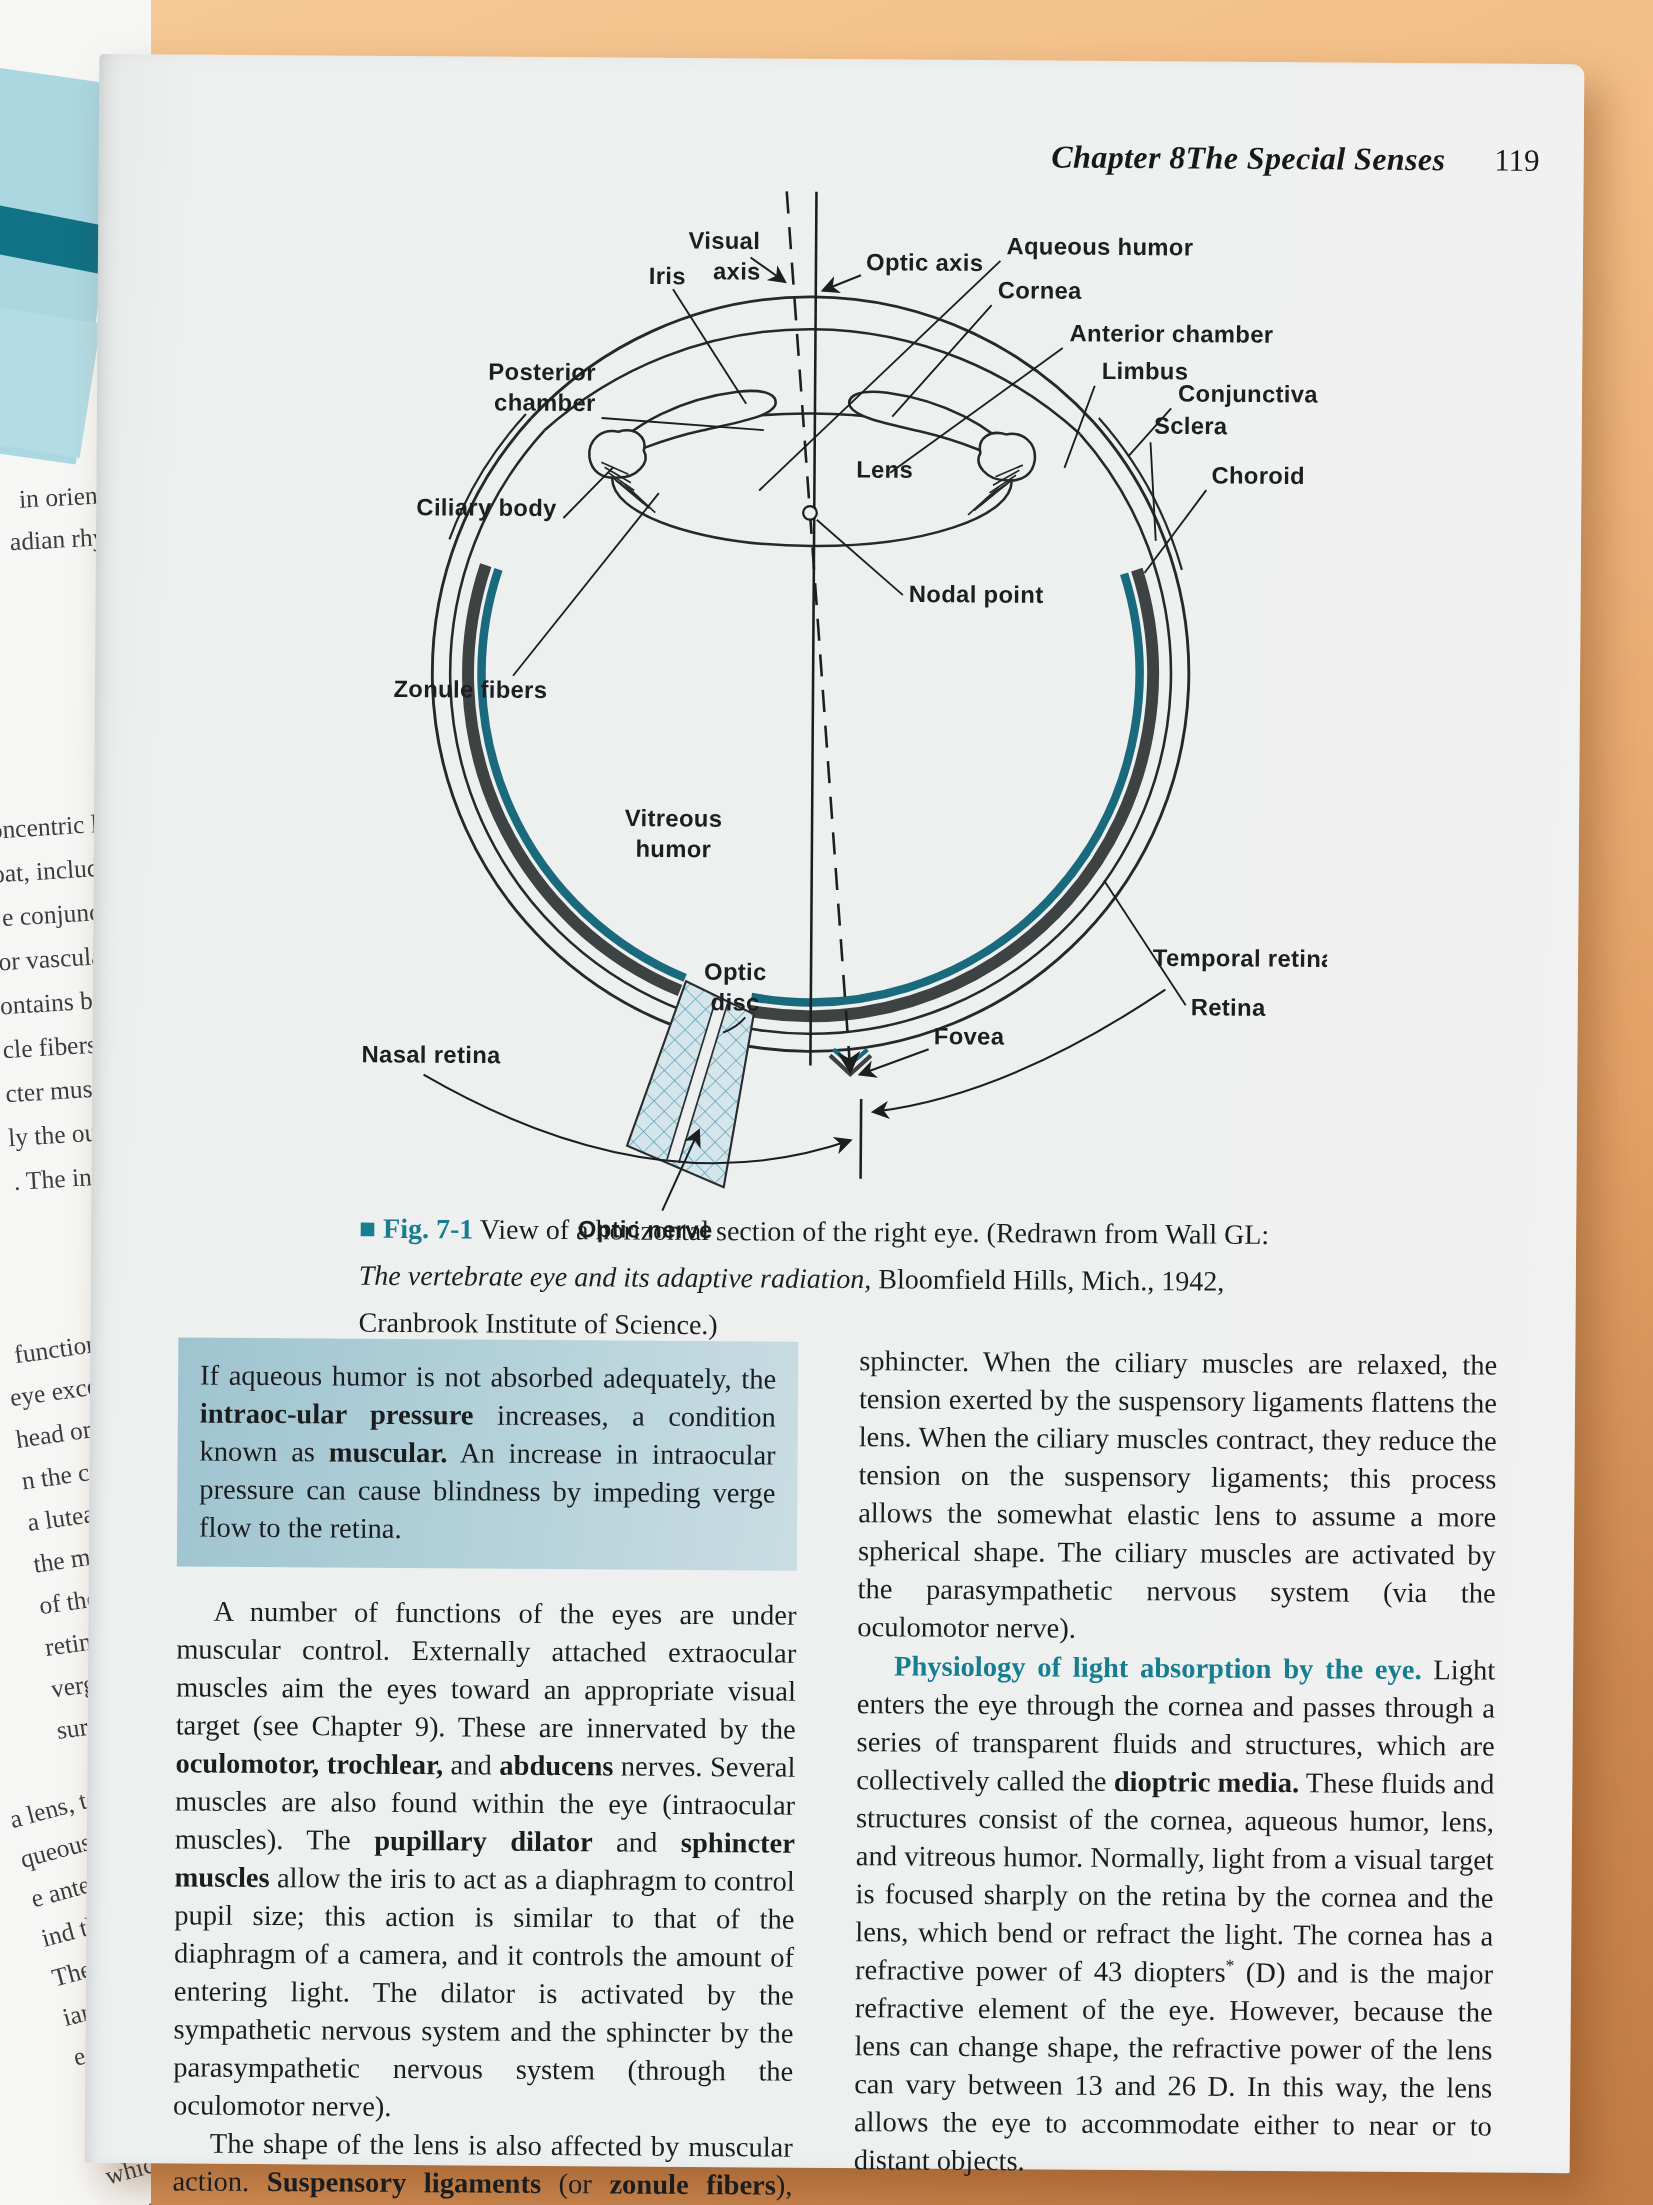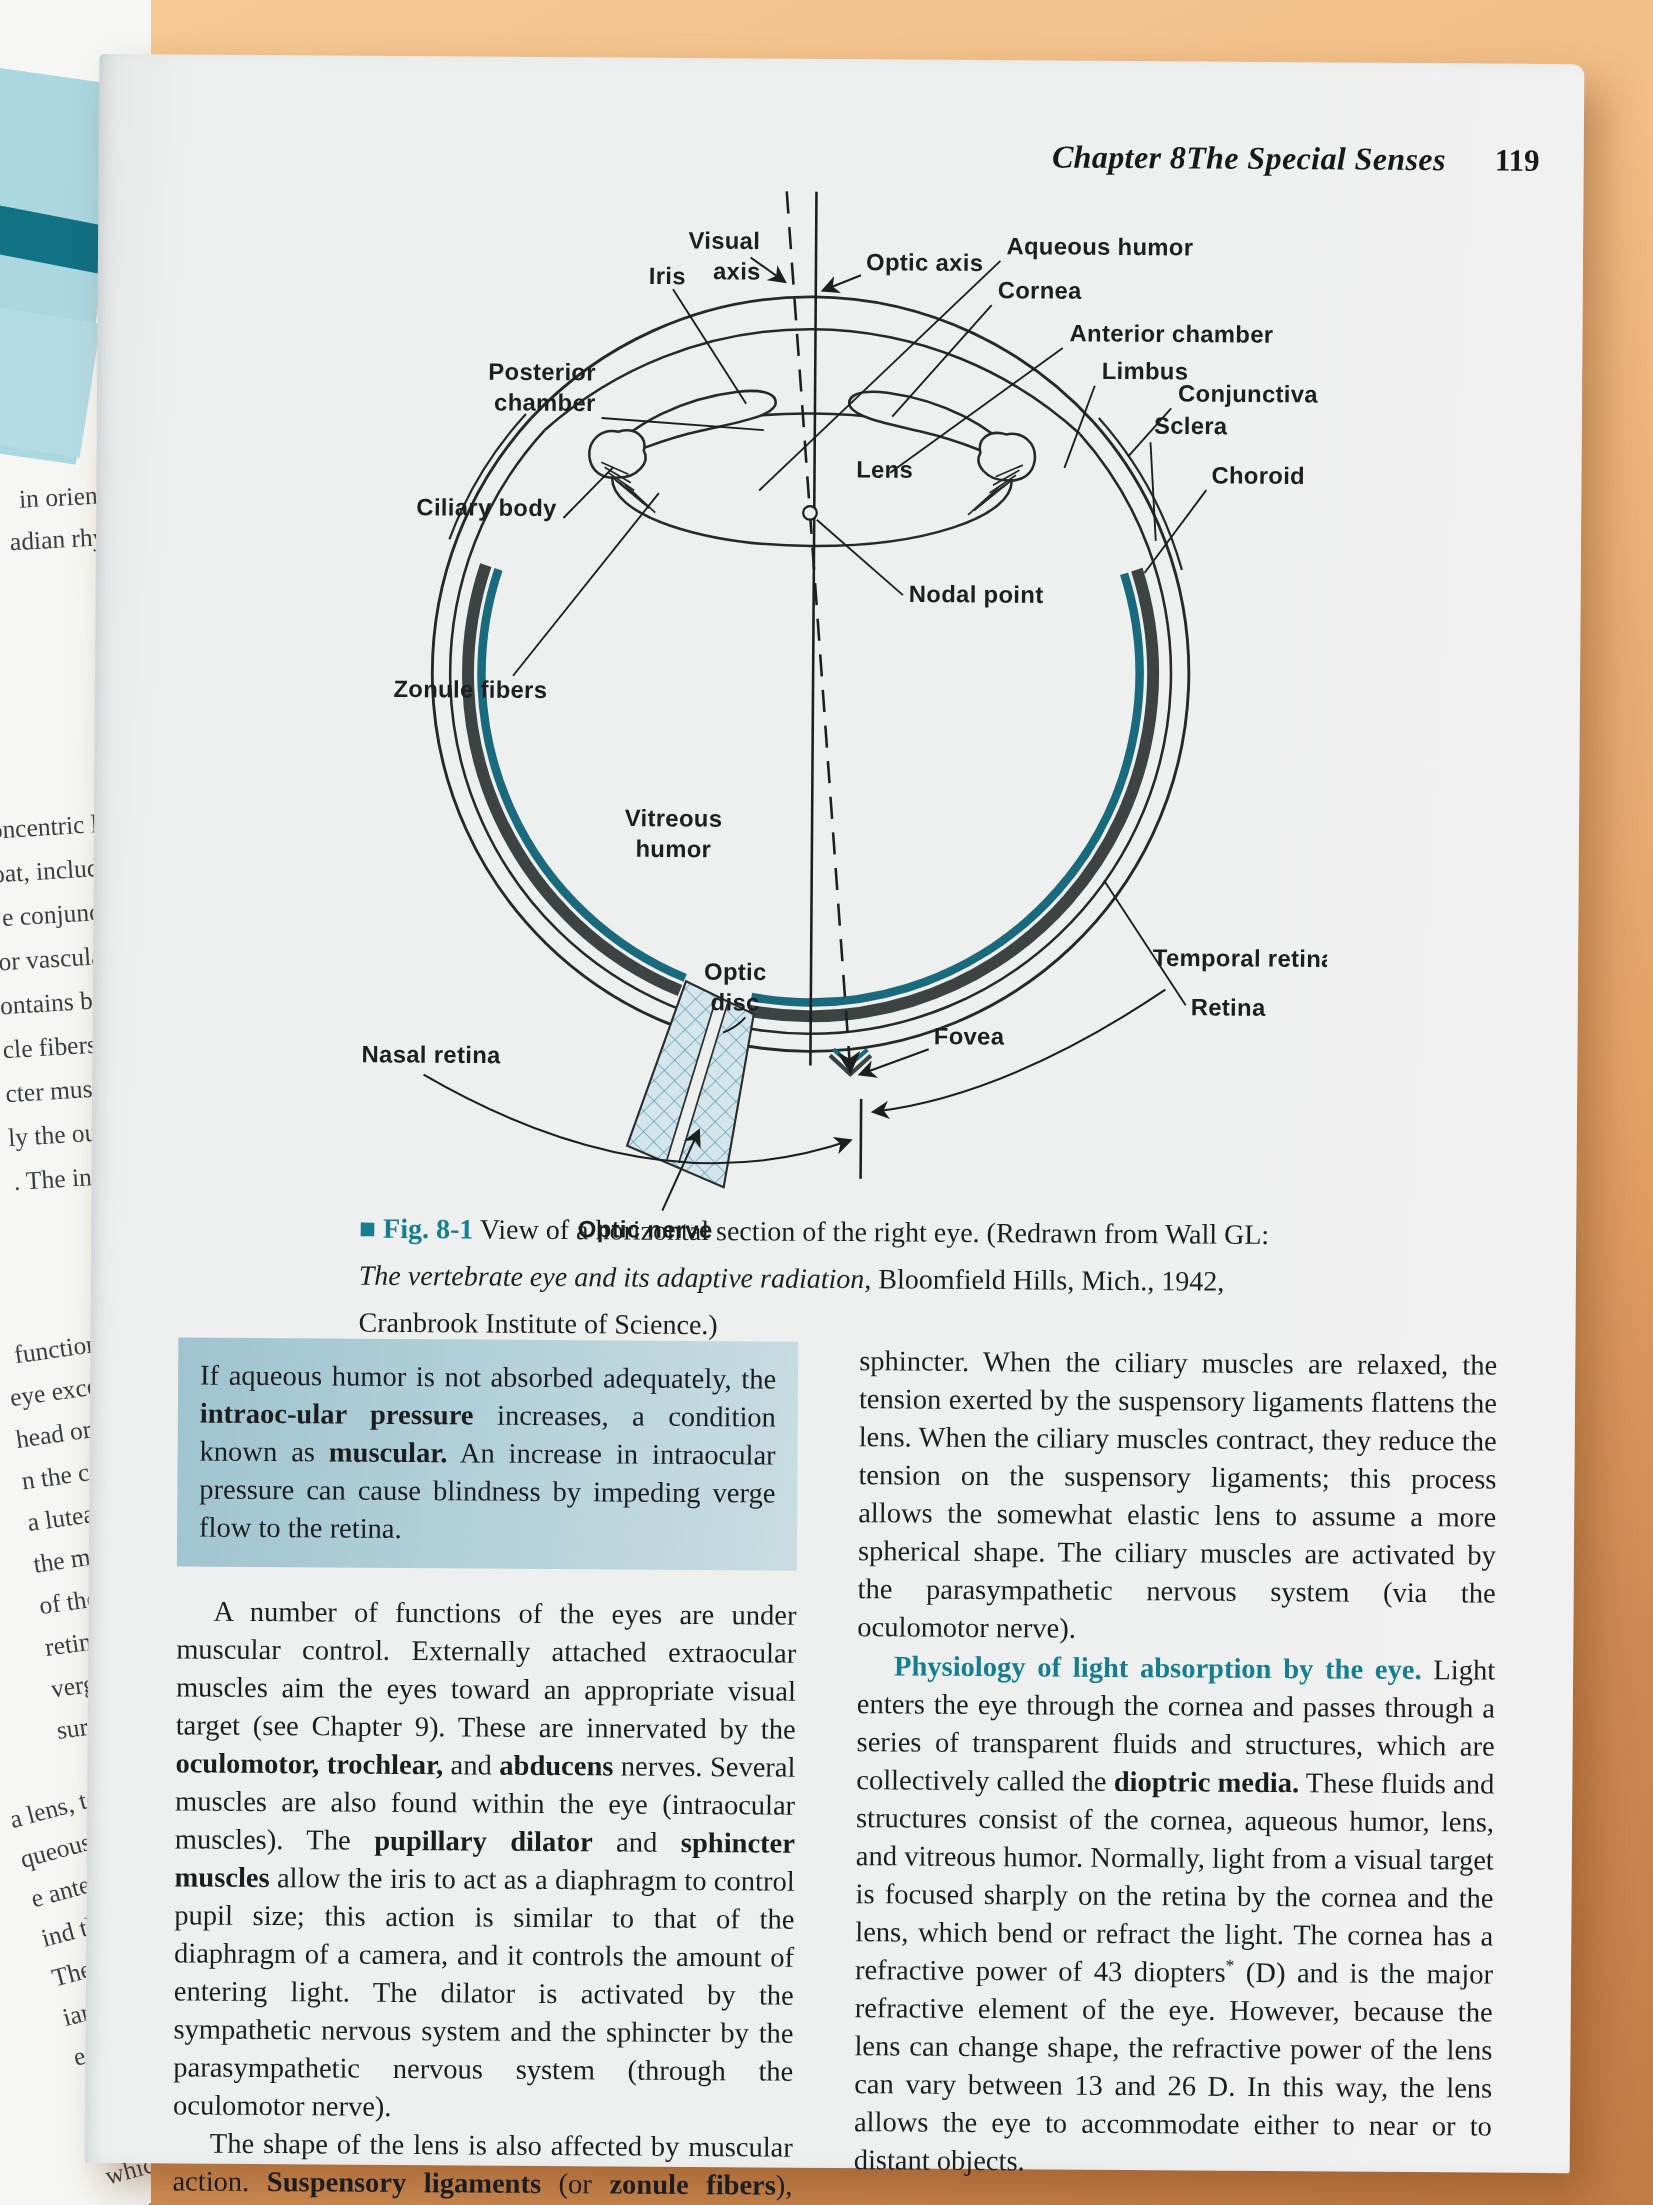--- a/index.html
+++ b/index.html
@@ -23,21 +23,21 @@
   .page{
     position:absolute;left:92px;top:59px;width:1485px;height:2109px;z-index:2;
     background:linear-gradient(93deg,#e6e9e8 0%,#edf0ef 6%,#eef0ef 60%,#f0f1f0 100%);
     border-radius:5.1px 12px 1.7px 1.7px;
     transform:rotate(0.4deg);transform-origin:50% 50%;
     box-shadow:18.7px 22px 41px rgba(110,55,15,.38), inset 12px 0 18.7px -10.2px rgba(100,105,115,.30);
   }
   .page-header{position:absolute;top:78px;right:44px;display:flex;align-items:baseline;}
   .running-head{font-style:italic;font-weight:bold;font-size:32px;color:#17181a;letter-spacing:0.4px;}
   .running-head .chap{}
-  .page-num{font-weight:bold;font-size:31px;color:#17181a;margin-left:49px;}
+  .page-num{font-weight:normal;font-size:31px;color:#17181a;margin-left:49px;}
   
   .fig-svg{position:absolute;left:231px;top:109px;width:1003px;height:1156px;}
   .fig-svg text{font-family:"Liberation Sans", sans-serif;font-size:28px;font-weight:bold;fill:#1c1e1f;letter-spacing:.4px;}
   .fig-caption{position:absolute;left:268px;top:1149px;width:957px;font-size:28px;line-height:47px;color:#1b1d1e;}
   .fig-caption .b{font-weight:bold;}
   .fig-caption .i{font-style:italic;}
   .teal{color:#177e92;}
   
   .columns{position:absolute;left:88px;top:1283px;width:1319px;display:grid;grid-template-columns:620px 1fr;column-gap:61px;}
   .body-text{font-size:28.5px;line-height:38px;color:#1b1d1f;text-align:justify;}
@@ -219,21 +219,21 @@
     <text x="790" y="1012" text-anchor="middle">humor</text>
     <text x="1400" y="1194">Retina</text>
     <text x="425" y="1256">Nasal retina</text>
     <text x="1355" y="1136">Temporal retina</text>
     <text x="864" y="1156" text-anchor="middle">Optic</text>
     <text x="864" y="1192" text-anchor="middle">disc</text>
     <text x="1098" y="1230">Fovea</text>
     <text x="760" y="1460" text-anchor="middle">Optic nerve</text>
   </svg>
 
-  <div class="fig-caption"><span class="b teal">■ </span><span class="b teal">Fig. 8-1</span><span>   View of a horizontal section of the right eye. (Redrawn from Wall GL: </span><span class="i">The vertebrate eye and its adaptive radiation,</span><span> Bloomfield Hills, Mich., 1942, Cranbrook Institute of Science.)</span></div>
+  <div class="fig-caption"><span class="b teal">■ </span><span class="b teal">Fig. 7-1</span><span>   View of a horizontal section of the right eye. (Redrawn from Wall GL: </span><span class="i">The vertebrate eye and its adaptive radiation,</span><span> Bloomfield Hills, Mich., 1942, Cranbrook Institute of Science.)</span></div>
 
   <div class="columns">
     <div class="col body-text">
       <div class="callout"><span>If aqueous humor is not absorbed adequately, the </span><span class="b">intraoc-ular pressure</span><span> increases, a condition known as </span><span class="b">muscular.</span><span> An increase in intraocular pressure can cause blindness by impeding verge flow to the retina.</span></div>
       <p class="para"><span>A number of functions of the eyes are under muscular control. Externally attached extraocular muscles aim the eyes toward an appropriate visual target (see Chapter 9). These are innervated by the </span><span class="b">oculomotor, trochlear,</span><span> and </span><span class="b">abducens</span><span> nerves. Several muscles are also found within the eye (intraocular muscles). The </span><span class="b">pupillary dilator</span><span> and </span><span class="b">sphincter muscles</span><span> allow the iris to act as a diaphragm to control pupil size; this action is similar to that of the diaphragm of a camera, and it controls the amount of entering light. The dilator is activated by the sympathetic nervous system and the sphincter by the parasympathetic nervous system (through the oculomotor nerve).</span></p>
       <p class="para"><span>The shape of the lens is also affected by muscular action. </span><span class="b">Suspensory ligaments</span><span> (or </span><span class="b">zonule fibers</span><span>), which attach to the wall of the eye at the ciliary body (see Fig. 8-1), hold the lens in place behind the iris. Because they surround the lens and its suspensory ligaments, the </span></p>
     </div>
     <div class="col body-text">
       <p class="para" style="text-indent:0;"><span>sphincter. When the ciliary muscles are relaxed, the tension exerted by the suspensory ligaments flattens the lens. When the ciliary muscles contract, they reduce the tension on the suspensory ligaments; this process allows the somewhat elastic lens to assume a more spherical shape. The ciliary muscles are activated by the parasympathetic nervous system (via the oculomotor nerve).</span></p>
       <p class="para"><span class="b teal">Physiology of light absorption by the eye.</span><span>  Light enters the eye through the cornea and passes through a series of transparent fluids and structures, which are collectively called the </span><span class="b">dioptric media.</span><span> These fluids and structures consist of the cornea, aqueous humor, lens, and vitreous humor. Normally, light from a visual target is focused sharply on the retina by the cornea and the lens, which bend or refract the light. The cornea has a refractive power of 43 diopters</span><span class="sup">*</span><span> (D) and is the major refractive element of the eye. However, because the lens can change shape, the refractive power of the lens can vary between 13 and 26 D. In this way, the lens allows the eye to accommodate either to near or to distant objects.</span></p>

